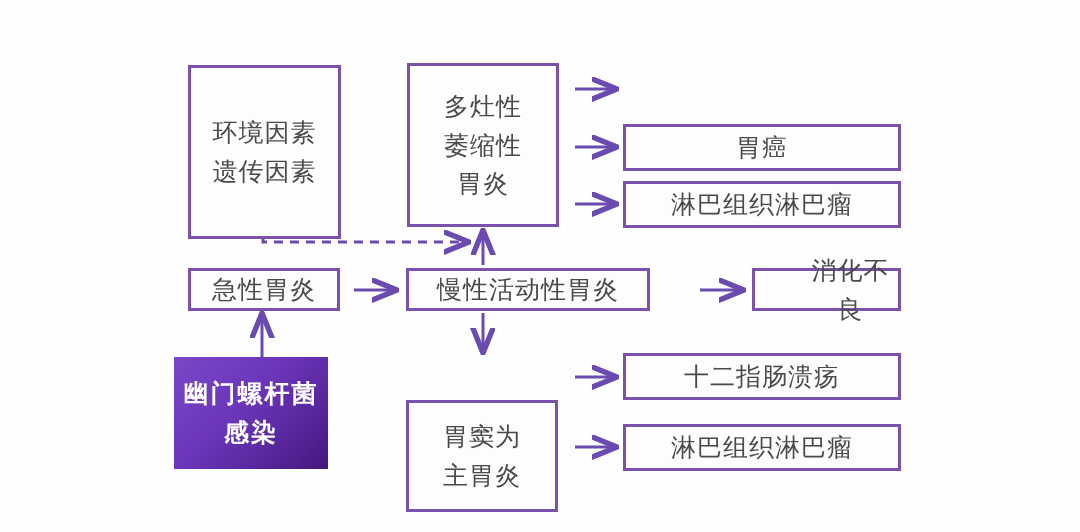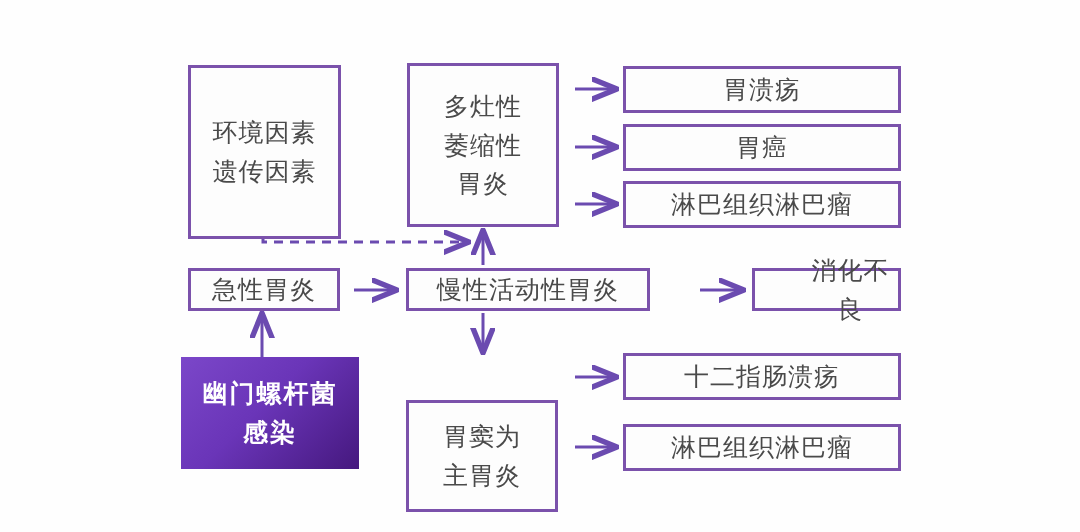--- a/index.html
+++ b/index.html
@@ -105,26 +105,25 @@
     <g>
       <line x1="575" y1="447" x2="614" y2="447" stroke="#6B4BB0" stroke-width="3" marker-end="url(#ah)"></line>
     </g>
   </svg>
 
   <div class="node" style="left: 188px; top: 65px; width: 153px; height: 174px;">环境因素
 遗传因素</div>
   <div class="node" style="left: 407px; top: 63px; width: 152px; height: 164px;">多灶性
 萎缩性
 胃炎</div>
-  <div class="node" style="left: 623px; top: 66px; width: 278px; height: 47px;">胃溃疡</div>
   <div class="node" style="left: 623px; top: 124px; width: 278px; height: 47px;">胃癌</div>
   <div class="node" style="left: 623px; top: 181px; width: 278px; height: 47px;">淋巴组织淋巴瘤</div>
   <div class="node" style="left: 188px; top: 268px; width: 152px; height: 43px;">急性胃炎</div>
   <div class="node" style="left: 406px; top: 268px; width: 244px; height: 43px;">慢性活动性胃炎</div>
   <div class="node" style="left: 752px; top: 268px; width: 149px; height: 43px; padding-left: 48px;">消化不良</div>
-  <div class="node filled" style="left: 181px; top: 357px; width: 178px; height: 112px;">幽门螺杆菌
+  <div class="node filled" style="left: 174px; top: 357px; width: 154px; height: 112px;">幽门螺杆菌
 感染</div>
   <div class="node" style="left: 406px; top: 355px; width: 152px; height: 112px; margin-top: 45px;">胃窦为
 主胃炎</div>
   <div class="node" style="left: 623px; top: 353px; width: 278px; height: 47px;">十二指肠溃疡</div>
   <div class="node" style="left: 623px; top: 424px; width: 278px; height: 47px;">淋巴组织淋巴瘤</div>
 
 </div>
 
 </body></html>

